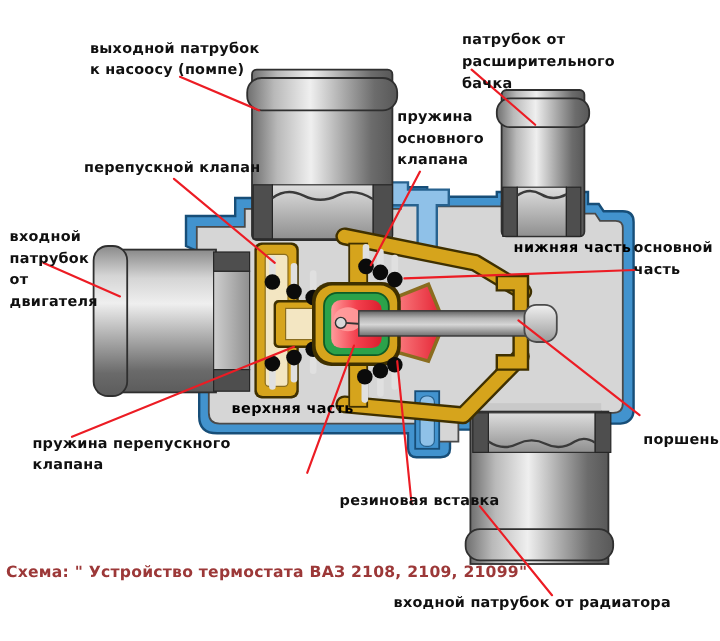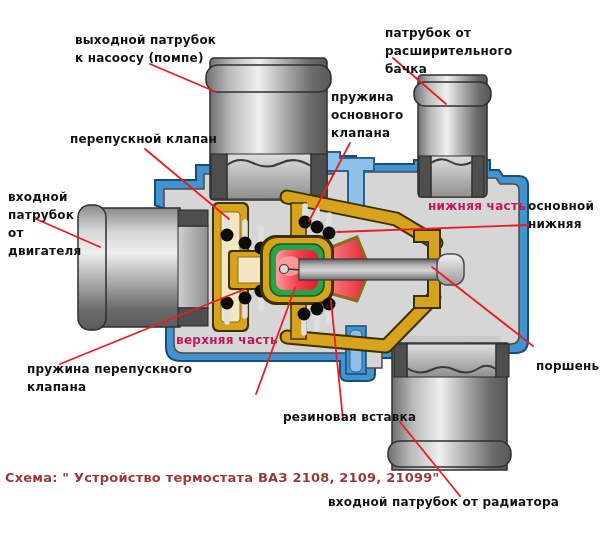--- a/index.html
+++ b/index.html
@@ -1,21 +1,21 @@
 <!DOCTYPE html>
 <html><head>
 <meta charset="utf-8">
 <style>
   html,body{margin:0;padding:0;background:#ffffff;}
   #stage{position:relative;width:600px;height:534px;background:#ffffff;overflow:hidden;
          font-family:"DejaVu Sans",sans-serif;}
   #art{position:absolute;left:0;top:0;}
   .lbl{position:absolute;font:600 12px/1.5 "DejaVu Sans",sans-serif;color:#101010;
        white-space:pre-line;letter-spacing:.2px;}
-  .lbl-inner{position:absolute;font:600 12px/1.3 "DejaVu Sans",sans-serif;color:#be185d;
+  .lbl-inner{position:absolute;font:600 12px/1.3 "DejaVu Sans",sans-serif;color:#000000;
        white-space:nowrap;letter-spacing:.3px;}
   .caption{position:absolute;font:600 13px/1.3 "DejaVu Sans",sans-serif;color:#9c3838;
        white-space:nowrap;letter-spacing:.2px;}
 </style>
 </head>
 <body>
 
 <div id="stage">
 
 <svg id="art" width="600" height="534" viewBox="0 0 600 534">
@@ -213,21 +213,21 @@
   <div class="lbl" style="left:70px;top:130px">перепускной клапан</div>
   <div class="lbl" style="left:331px;top:88px">пружина
 основного
 клапана</div>
   <div class="lbl" style="left:8px;top:188px">входной
 патрубок
 от
 двигателя</div>
   <div class="lbl-inner" style="left:428px;top:199px">нижняя часть</div>
   <div class="lbl" style="left:528px;top:197px">основной
-нижняя</div>
-  <div class="lbl-inner" style="left:176px;top:333px">верхняя часть</div>
+часть</div>
+  <div class="lbl-inner" style="left:193px;top:333px">верхняя часть</div>
   <div class="lbl" style="left:536px;top:357px">поршень</div>
   <div class="lbl" style="left:27px;top:360px">пружина перепускного
 клапана</div>
   <div class="lbl" style="left:328px;top:493px">входной патрубок от радиатора</div>
   <div class="lbl" style="left:283px;top:408px">резиновая вставка</div>
   <div class="caption" style="left:5px;top:470px">Схема: " Устройство термостата ВАЗ 2108, 2109, 21099"</div>
 </div>
 
 </body></html>

